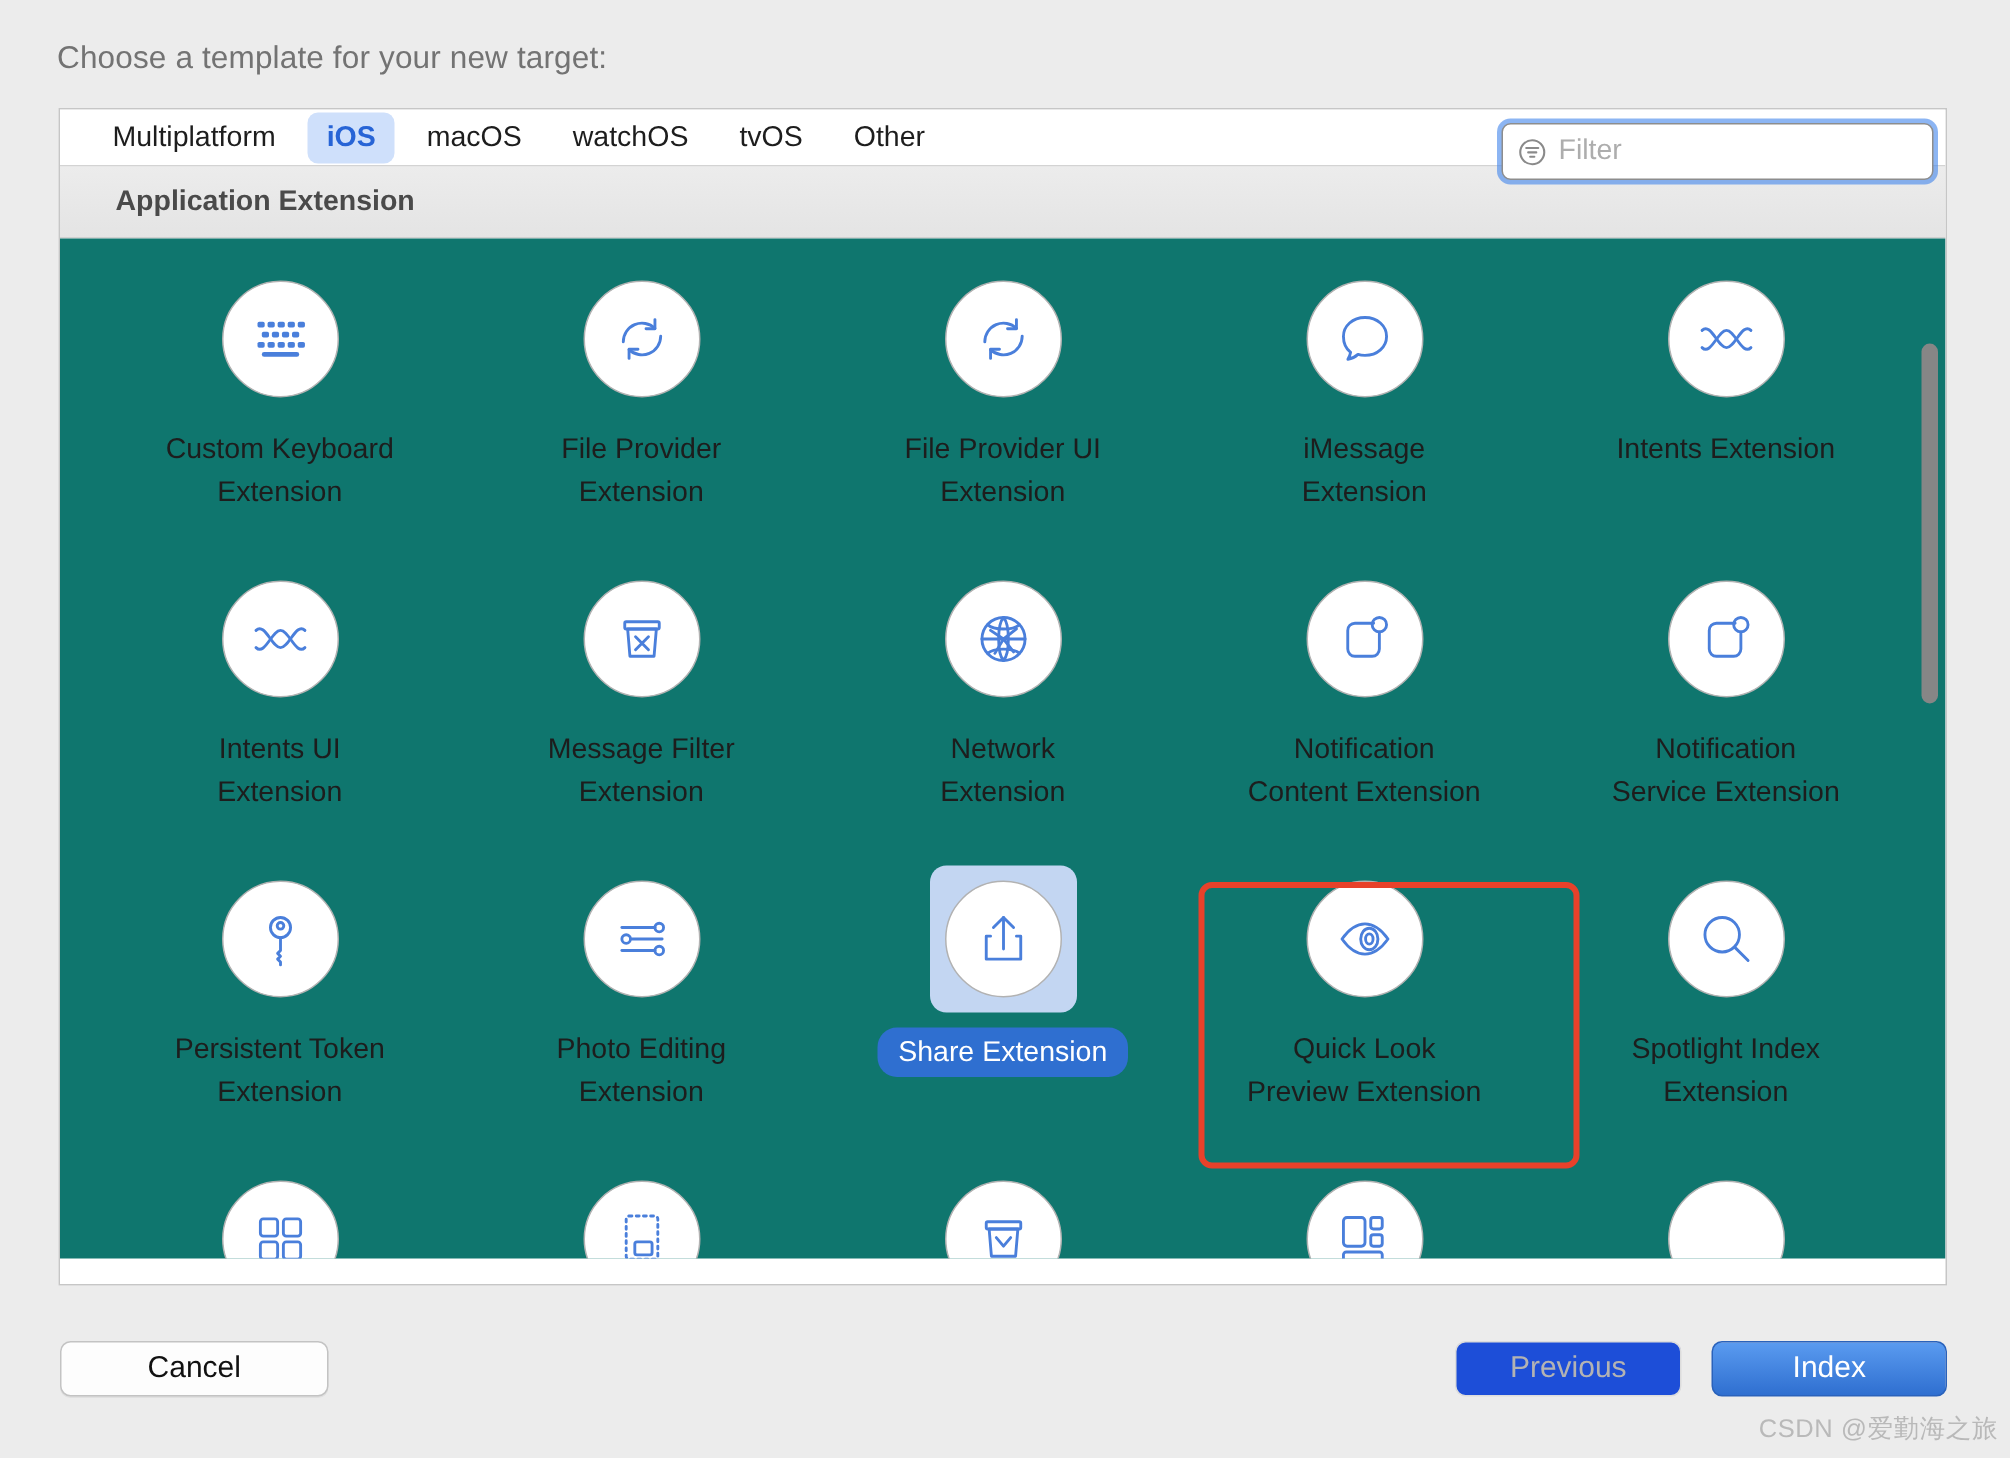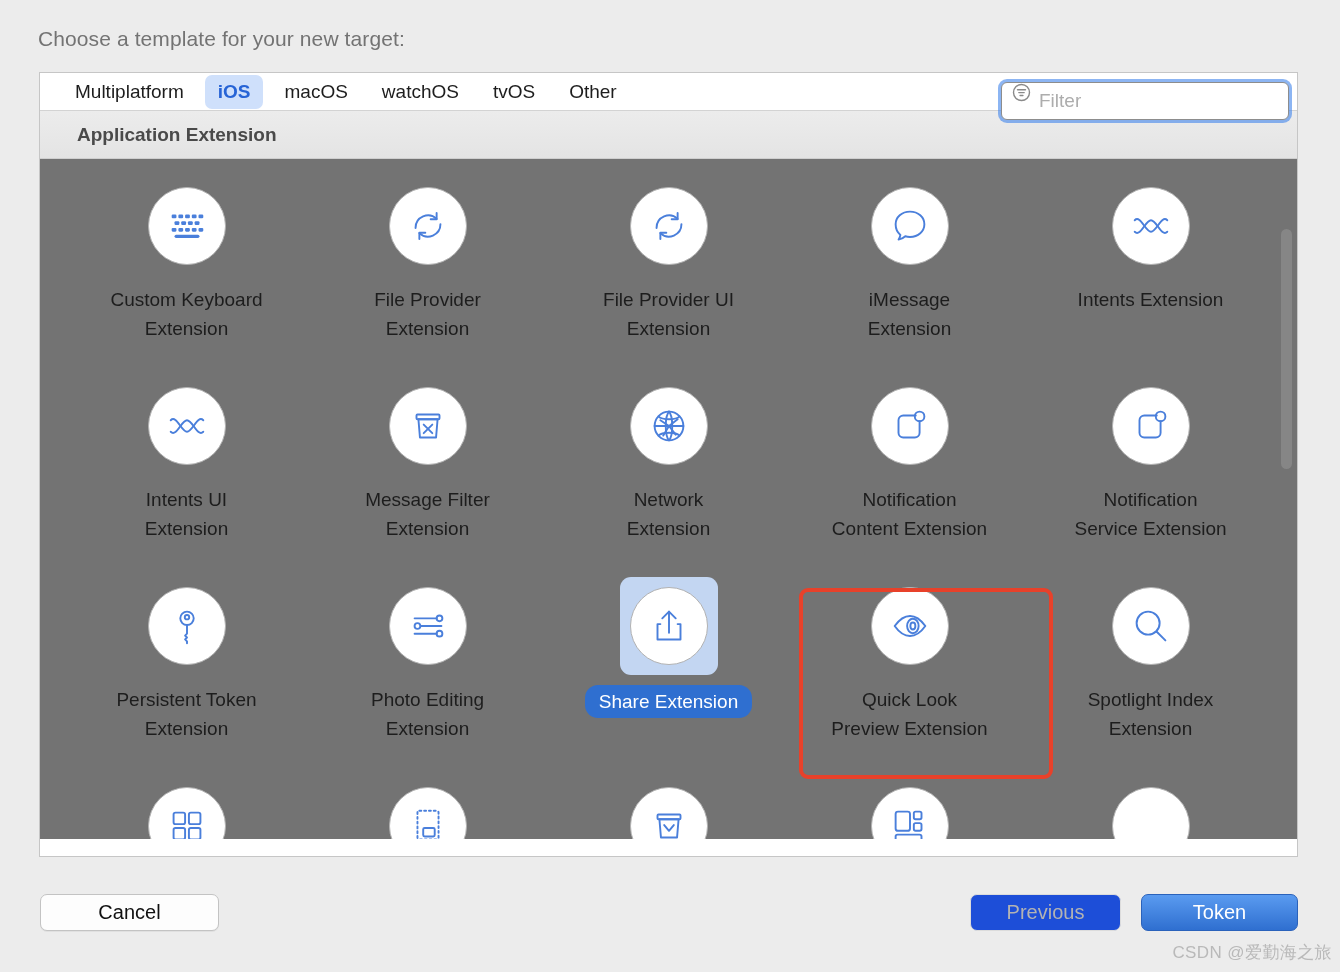--- a/index.html
+++ b/index.html
@@ -68,20 +68,21 @@
   }
   #filter-field {
     position: absolute;
     inset: 0;
     background: #ffffff;
     border: 1px solid #8d8d8d;
     border-radius: 6px;
     box-shadow: 0 0 0 3px rgba(70,135,235,0.62);
     box-sizing: border-box;
     display: flex;
+    align-items: center;
     padding-left: 10px;
   }
   #filter-icon { flex: 0 0 auto; margin-right: 8px; display:block; }
   #filter-input {
     border: none; outline: none;
     background: transparent;
     font-family: "Liberation Sans", sans-serif;
     font-size: 19px;
     color: #1d1d1d;
     width: 230px;
@@ -100,21 +101,21 @@
     box-sizing: border-box;
     font-size: 19px;
     font-weight: bold;
     color: #4a4a4a;
   }
 
   
   #template-scroll {
     position: relative;
     height: 680px;
-    background: #737373;
+    background: #0f766e;
     overflow: hidden;
   }
   #template-grid {
     display: grid;
     grid-template-columns: repeat(5, 1fr);
     padding: 14px 26px 0 26px;
     row-gap: 0;
   }
   .tile {
     height: 200px;
@@ -514,15 +515,15 @@
     <div id="grid-scrollbar">
       <div id="grid-scroll-thumb"></div>
     </div>
   </div>
 </div>
 
 <div id="selection-annotation"></div>
 
 <div class="btn" id="cancel-button">Cancel</div>
 <div class="btn" id="previous-button">Previous</div>
-<div class="btn" id="next-button">Token</div>
+<div class="btn" id="next-button">Index</div>
 
 <div id="watermark">CSDN @爱勤海之旅</div>
 
 </body></html>

